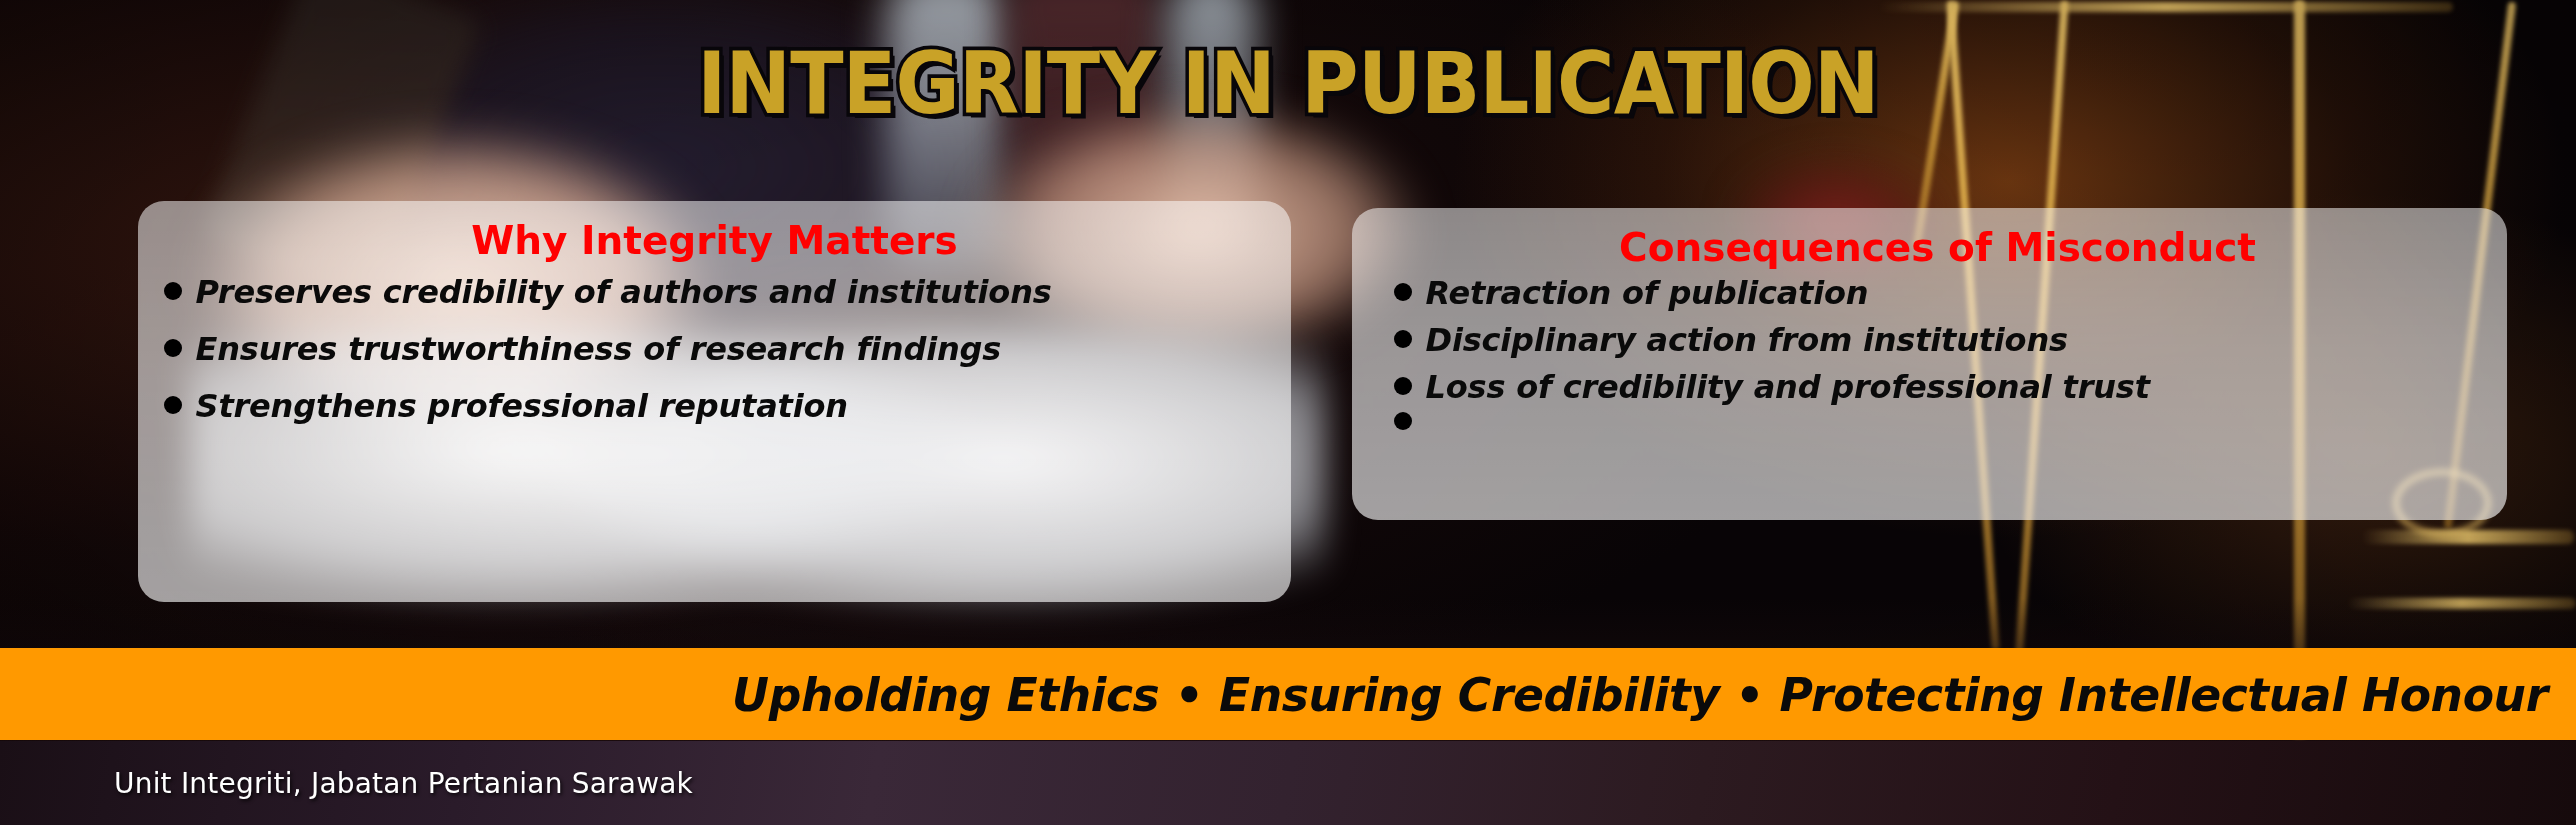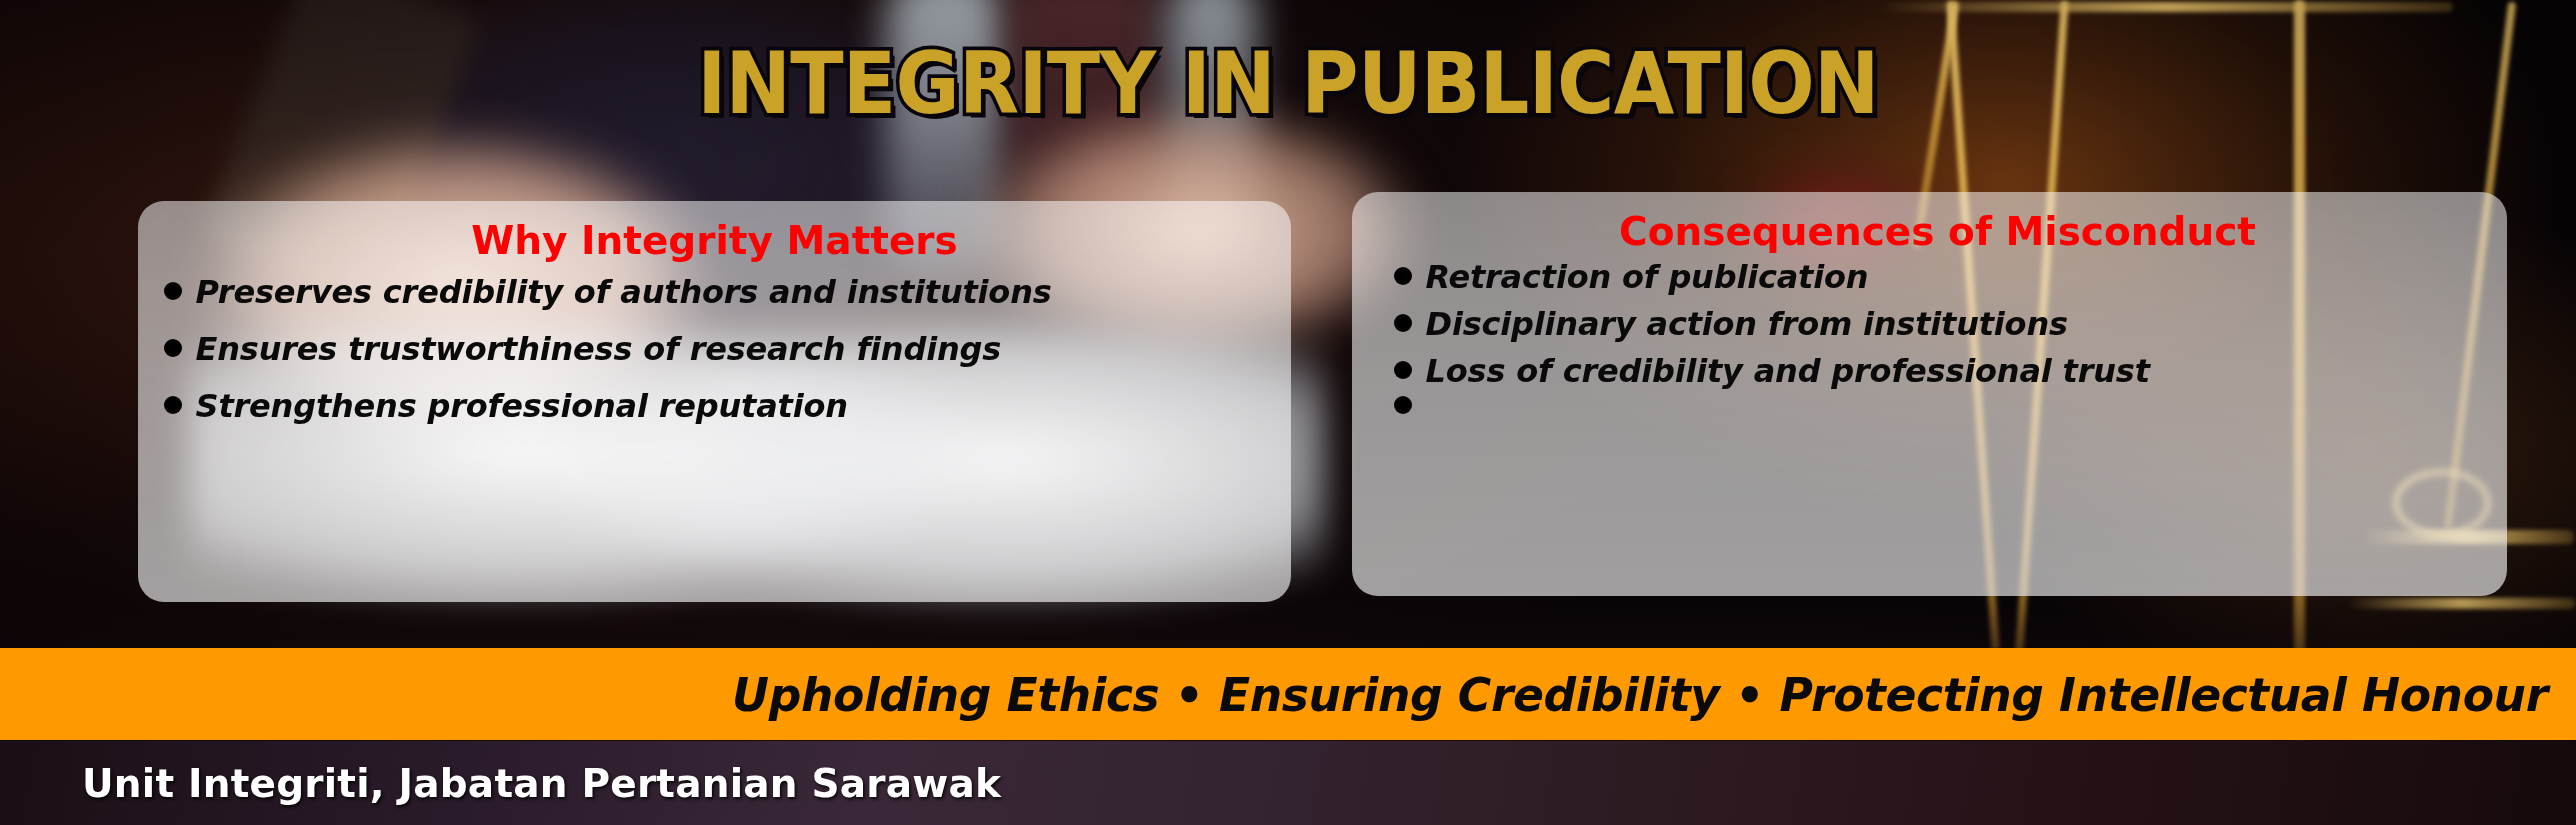--- a/index.html
+++ b/index.html
@@ -178,21 +178,21 @@
     position:absolute;
     border-radius:26px;
     background:linear-gradient(180deg,
        rgba(255,255,255,0.52) 0%,
        rgba(255,255,255,0.58) 45%,
        rgba(255,255,255,0.62) 100%);
     backdrop-filter:blur(1.5px);
     padding:16.7px 26px 21px 26px;
   }
   .panel-left  { left:98px;  top:201px; width:1153px; height:401px;margin-left:40px; }
-  .panel-right { left:1352px; top:192px; width:1155px; height:404px;padding-left:42px; }
+  .panel-right { left:1352px; top:208px; width:1155px; height:312px;padding-left:42px; }
 
   .panel-heading {
     text-align:center;
     font-family:"DejaVu Sans", sans-serif;
     font-weight:bold;
     font-size:39px;
     color:#FF0000;
     letter-spacing:0px;
     margin-bottom:10.6px;
     white-space:nowrap;
@@ -251,24 +251,24 @@
     position:absolute;
     left:0; right:0;
     top:741px; height:85px;
     background:linear-gradient(100deg,
        #1a0f16 0%, #2a1b2a 18%, #3a2838 34%, #33222f 50%,
        #2c1a20 66%, #241116 82%, #160a0c 100%);
     display:flex;
     align-items:center;
   }
   .footer-text {
-    margin-left:82px;
-    font-family:"DejaVu Sans", sans-serif;
-    font-weight:bold;
-    font-size:39px;
+    margin-left:114px;
+    font-family:"DejaVu Sans", sans-serif;
+    font-weight:normal;
+    font-size:28px;
     color:#ffffff;
     letter-spacing:0.2px;
     text-shadow:1.5px 2.3px 3.8px rgba(0,0,0,0.85);
     white-space:nowrap;
   }
 </style>
 </head>
 <body>
 
 <div id="poster">

